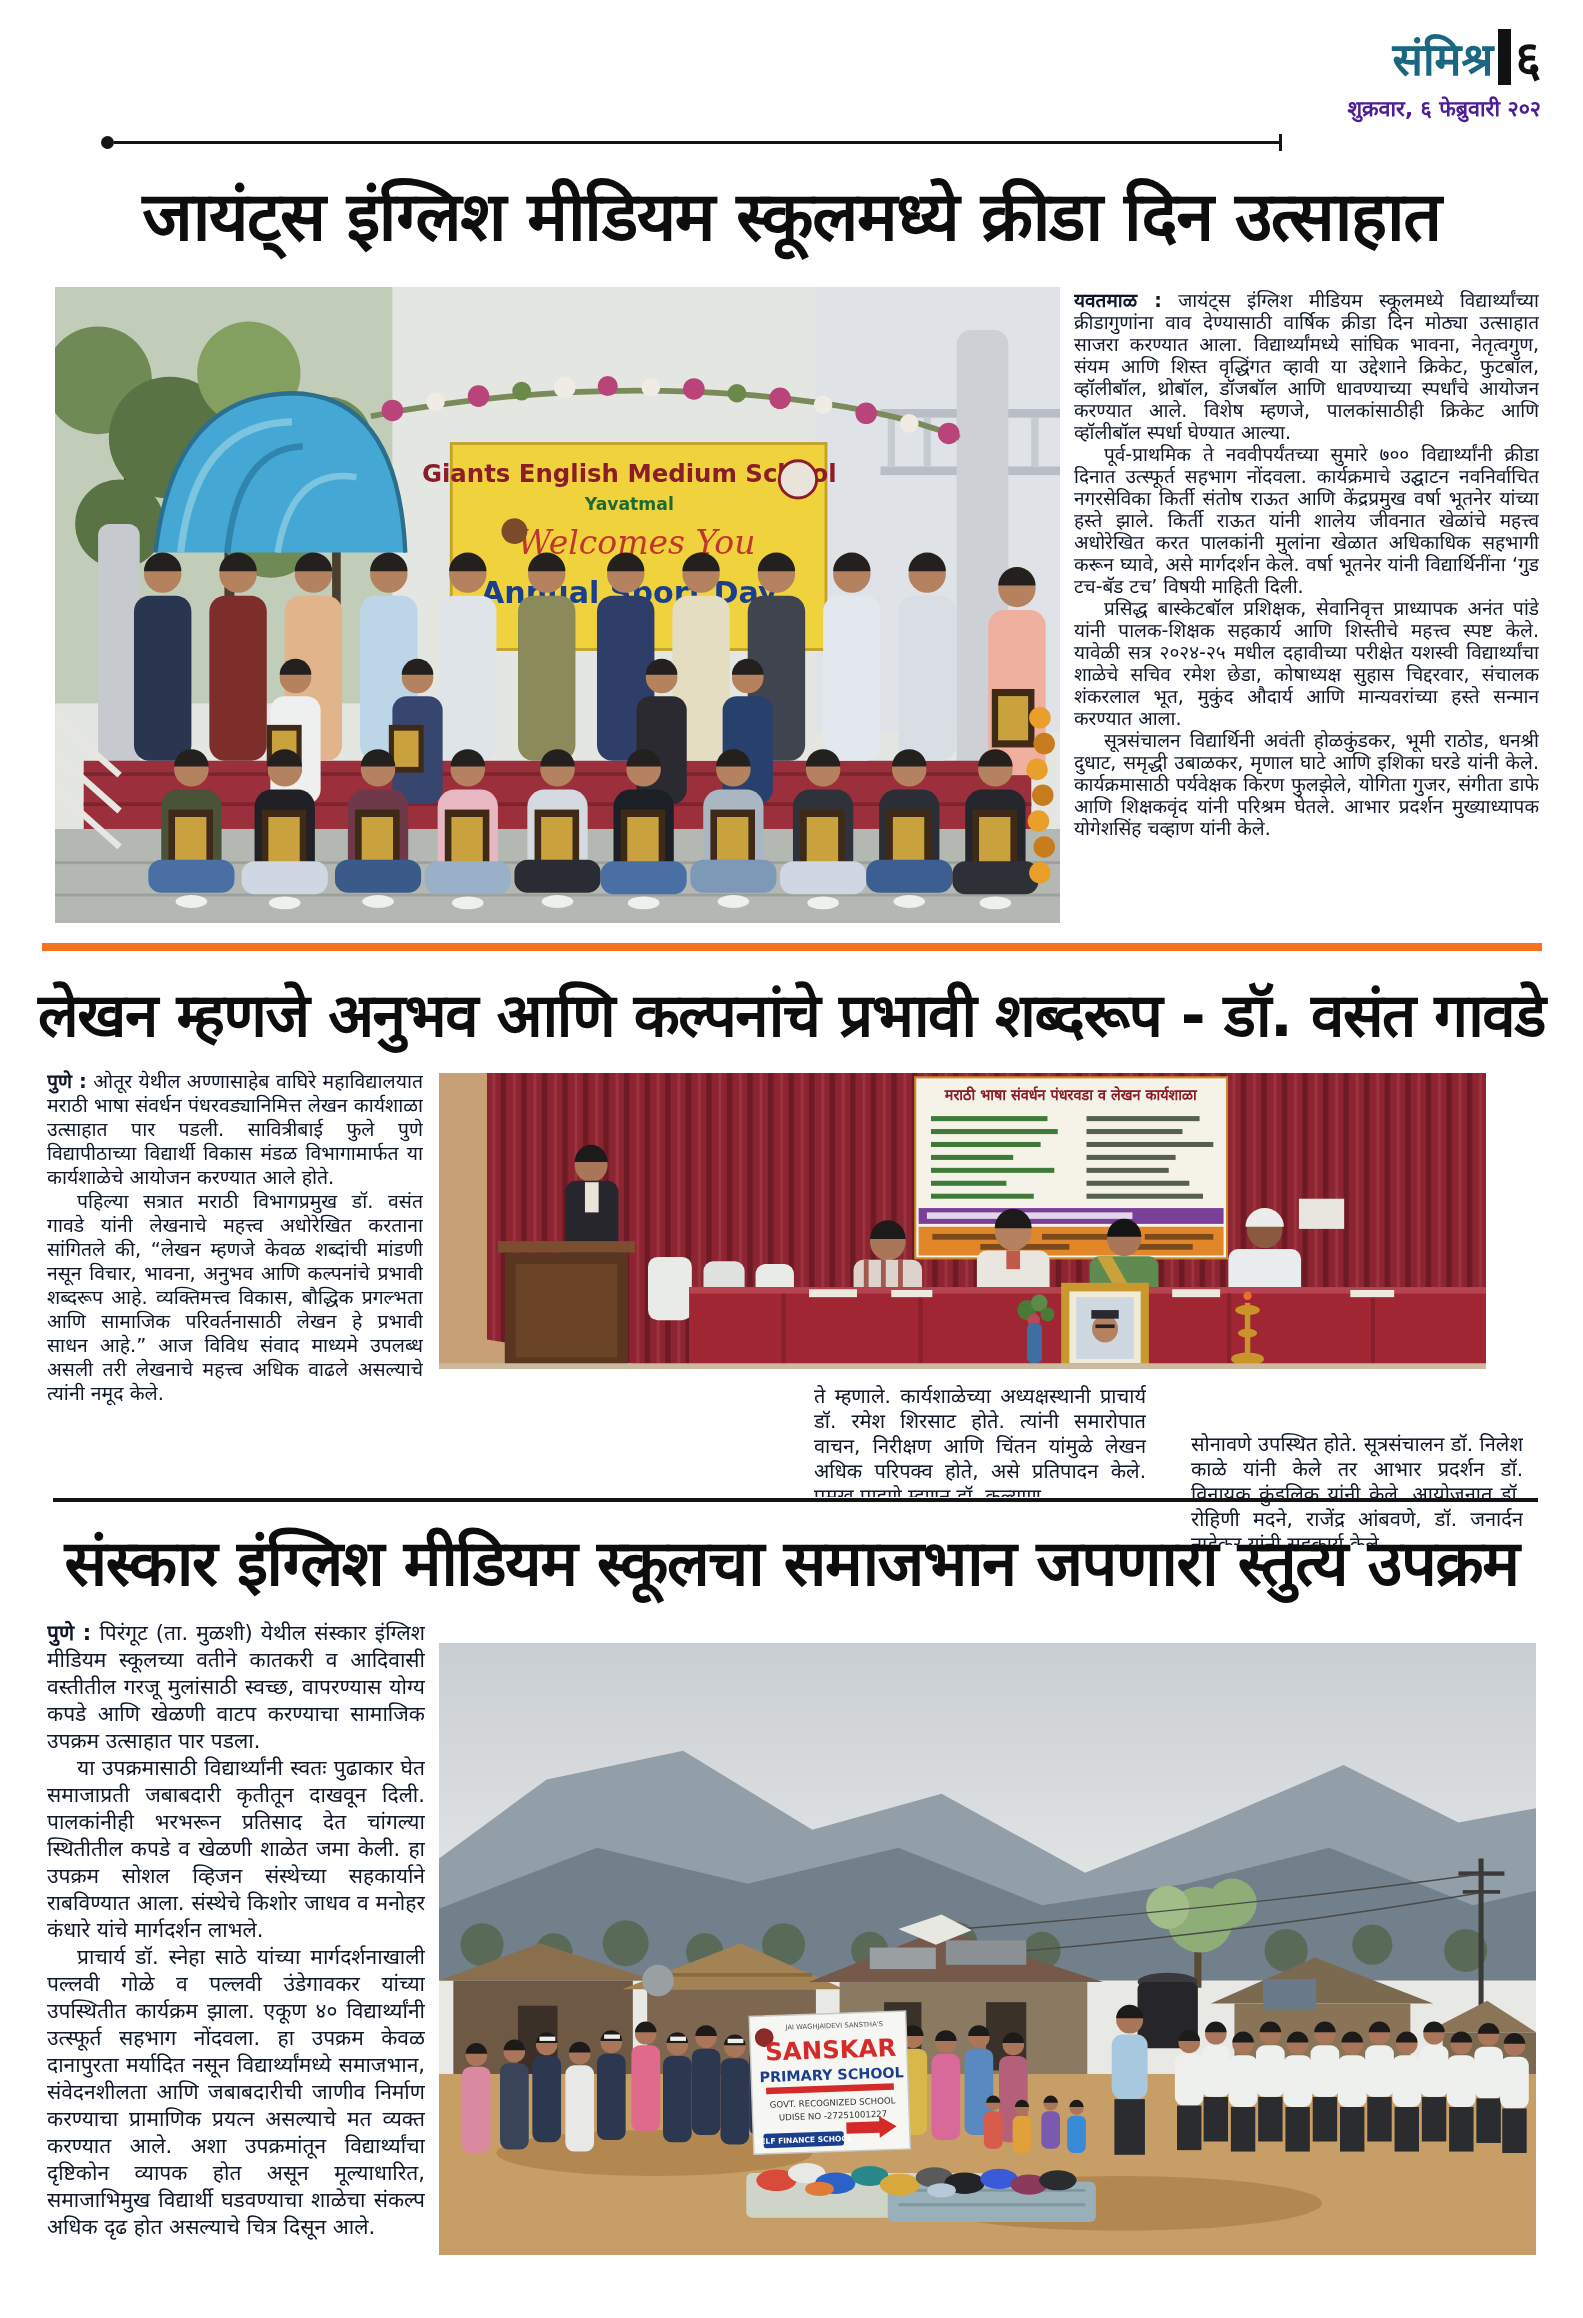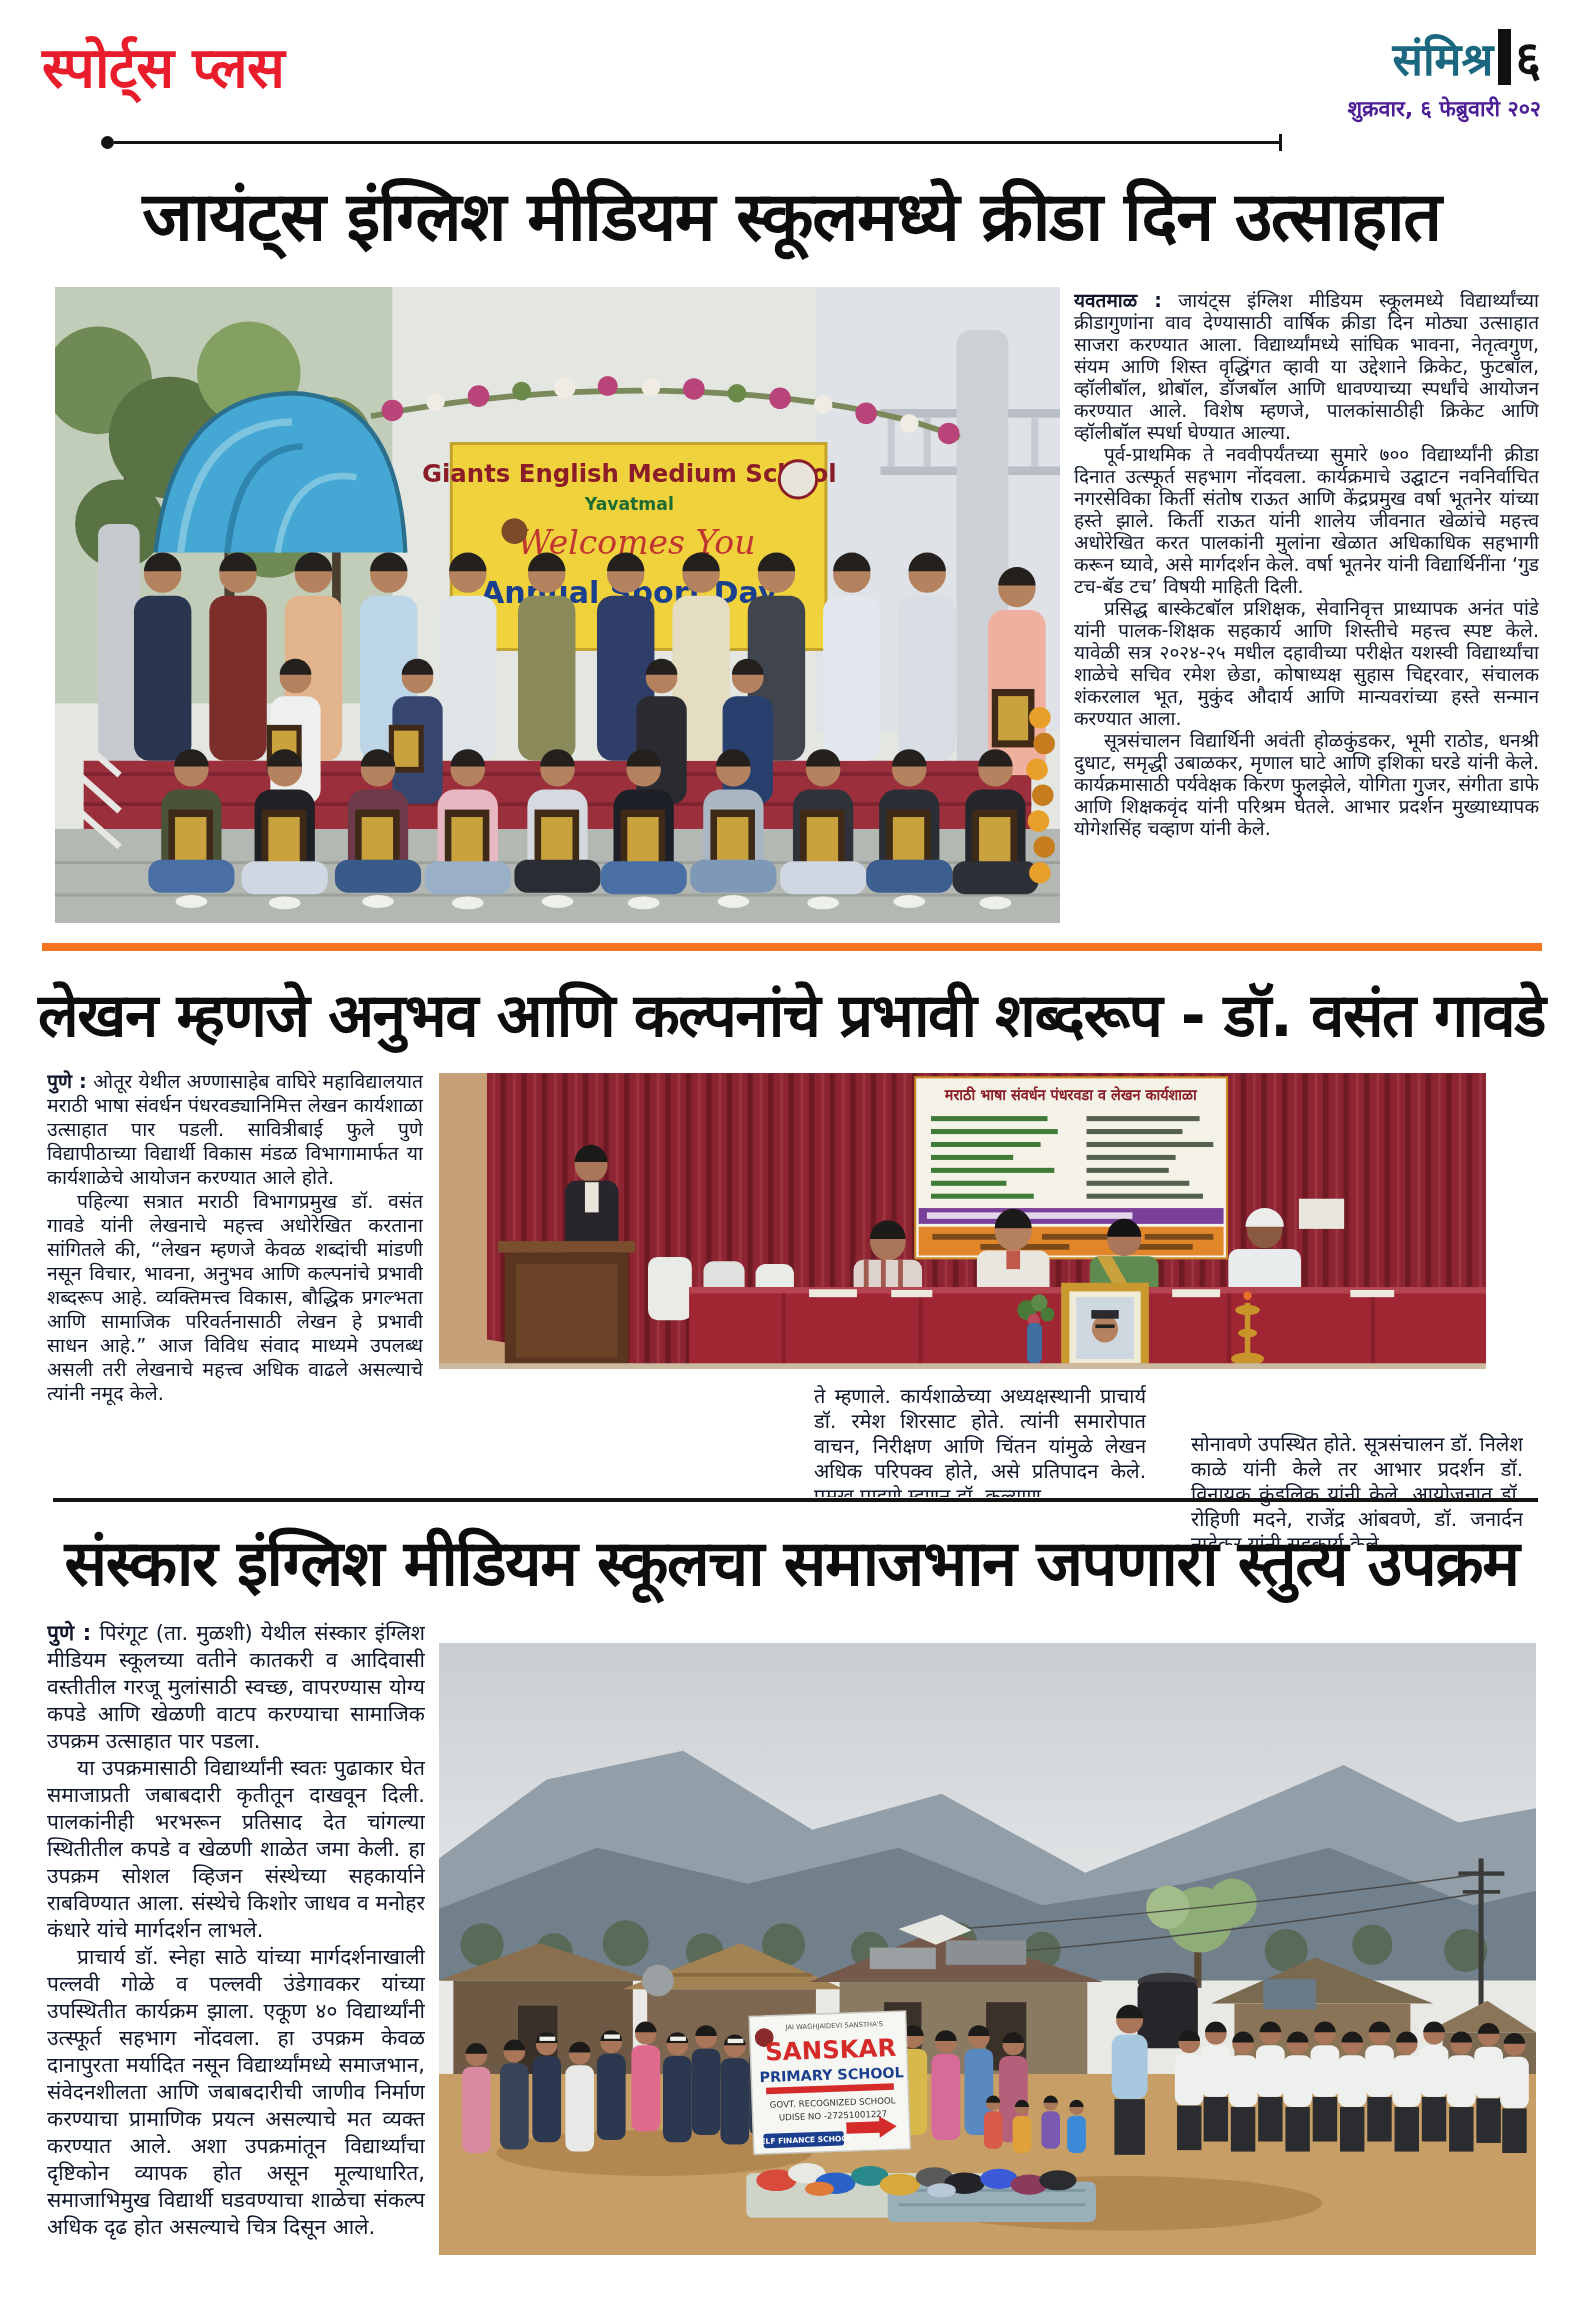--- a/index.html
+++ b/index.html
@@ -49,21 +49,20 @@
   #a1-photo{left:55px;top:287px;width:1005px;height:636px;}
   #a2-photo{left:439px;top:1073px;width:1047px;height:296px;}
   #a3-photo{left:439px;top:1643px;width:1097px;height:612px;}
   .photo svg{display:block;width:100%;height:100%;}
 </style>
 </head>
 <body>
 
 <div id="page">
 
-  <div id="masthead-title">स्पोर्ट्स प्लस</div>
 
   <div id="mast-right">
     <div class="mast-edrow">
       <span id="edition-name">संमिश्र</span>
       <span id="edition-bar"></span>
       <span id="page-number">६</span>
     </div>
     <div id="edition-date">शुक्रवार, ६ फेब्रुवारी २०२</div>
   </div>
 

